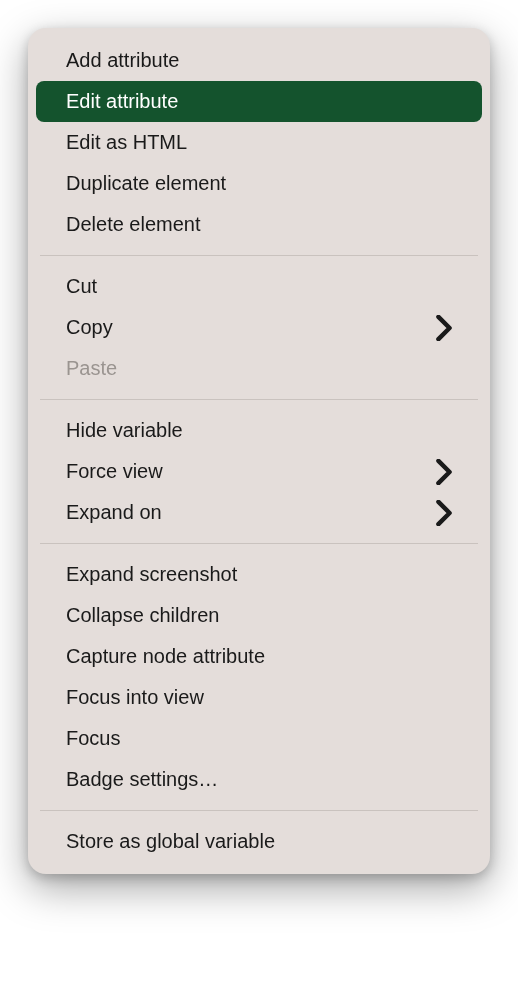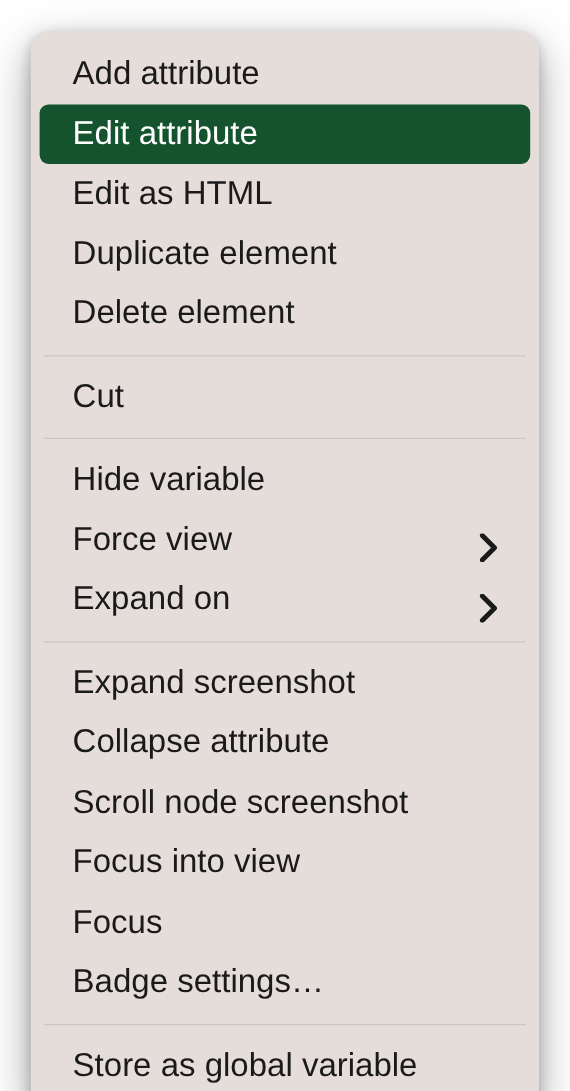--- a/index.html
+++ b/index.html
@@ -17,24 +17,24 @@
     .menu {
       width: 462px;
       background: #e4ddda;
       border-radius: 18px;
       box-shadow: 0 14px 40px rgba(0,0,0,0.35), 0 4px 12px rgba(0,0,0,0.2);
       padding: 12px 0;
       overflow: hidden;
     }
     .menu-item {
       display: flex;
-      align-items: flex-end;
+      align-items: center;
       justify-content: space-between;
       padding: 7px 30px;
-      font-size: 30px;
+      font-size: 20px;
       color: #1a1a1a;
       cursor: default;
       line-height: 1.35;
       border-radius: 8px;
       margin: 0 8px;
     }
     .menu-item.highlighted {
       background: #14532d;
       color: #ffffff;
     }
@@ -75,20 +75,31 @@
   </div>
   <div class="menu-item">
     <span>Delete element</span>
   </div>
 
   <div class="separator"></div>
 
   <div class="menu-item">
     <span>Cut</span>
   </div>
+  <div class="menu-item">
+    <span>Copy</span>
+    <span class="chevron">
+      <svg viewBox="0 0 8 14" fill="none">
+          <path d="M1 1 L7 7 L1 13" stroke="#1a1a1a" stroke-width="2.4" stroke-linecap="round" stroke-linejoin="round"></path>
+        </svg>
+    </span>
+  </div>
+  <div class="menu-item disabled">
+    <span>Paste</span>
+  </div>
 
   <div class="separator"></div>
 
   <div class="menu-item">
     <span>Hide variable</span>
   </div>
   <div class="menu-item">
     <span>Force view</span>
     <span class="chevron">
       <svg viewBox="0 0 8 14" fill="none">
@@ -104,24 +115,24 @@
         </svg>
     </span>
   </div>
 
   <div class="separator"></div>
 
   <div class="menu-item">
     <span>Expand screenshot</span>
   </div>
   <div class="menu-item">
-    <span>Collapse attribute</span>
+    <span>Collapse children</span>
   </div>
   <div class="menu-item">
-    <span>Scroll node screenshot</span>
+    <span>Capture node attribute</span>
   </div>
   <div class="menu-item">
     <span>Focus into view</span>
   </div>
   <div class="menu-item">
     <span>Focus</span>
   </div>
   <div class="menu-item">
     <span>Badge settings…</span>
   </div>

